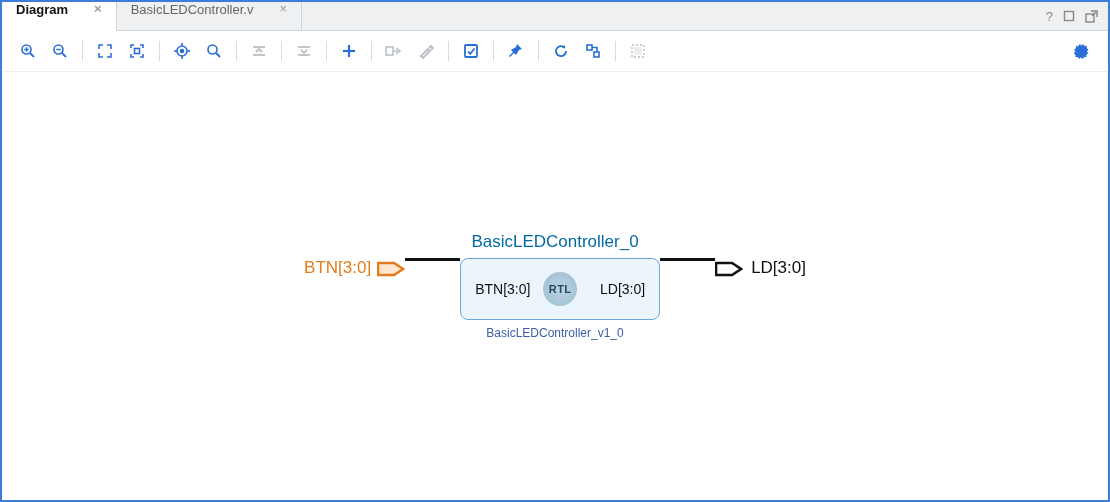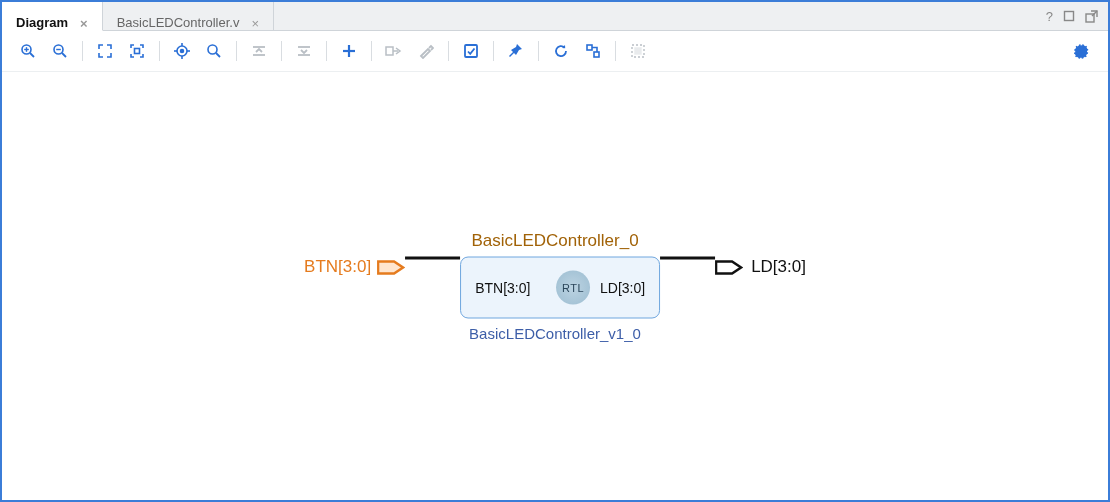--- a/index.html
+++ b/index.html
@@ -26,23 +26,23 @@
   .tabstrip {
     height: 28px;
     background: #eef0f2;
     border-bottom: 1px solid #cfd4d9;
     display: flex;
     align-items: stretch;
     position: relative;
   }
   .tab {
     display: flex;
-    align-items: flex-end;
+    align-items: flex-start;
     padding: 0 12px 0 14px;
-    gap: 10px;
+    gap: 24px;
     font-size: 13px;
     color: #666;
     border-right: 1px solid #cfd4d9;
     background: #eef0f2;
     cursor: pointer;
     white-space: nowrap;
   }
   .tab.active {
     background: #ffffff;
     color: #111;
@@ -109,21 +109,21 @@
     position: absolute;
     left: 50%;
     top: 50%;
     transform: translate(-50%, -50%);
     display: flex;
     flex-direction: column;
     align-items: center;
   }
   .inst-title {
     font-size: 17px;
-    color: #a16207;
+    color: #0369a1;
     margin-bottom: 6px;
   }
   .row {
     display: flex;
     align-items: flex-start;
   }
   .port-ext-label {
     font-size: 17px;
     white-space: nowrap;
   }
@@ -157,26 +157,25 @@
     transform: translate(-50%, -50%);
     width: 34px;
     height: 34px;
     border-radius: 50%;
     background: radial-gradient(circle at 50% 50%, #bcd3e2 0%, #9cbdd1 100%);
     display: flex;
     align-items: center;
     justify-content: center;
     color: #2b465a;
     font-size: 11px;
-    font-weight: 400;
+    font-weight: 700;
     letter-spacing: 0.5px;
-    margin-left: 13px;
   }
   .inst-sub {
-    font-size: 15px;
+    font-size: 12px;
     color: #3d5ea8;
     margin-top: 6px;
   }
   .portshape {
     display: inline-block;
   }
 </style>
 </head>
 <body>
 

